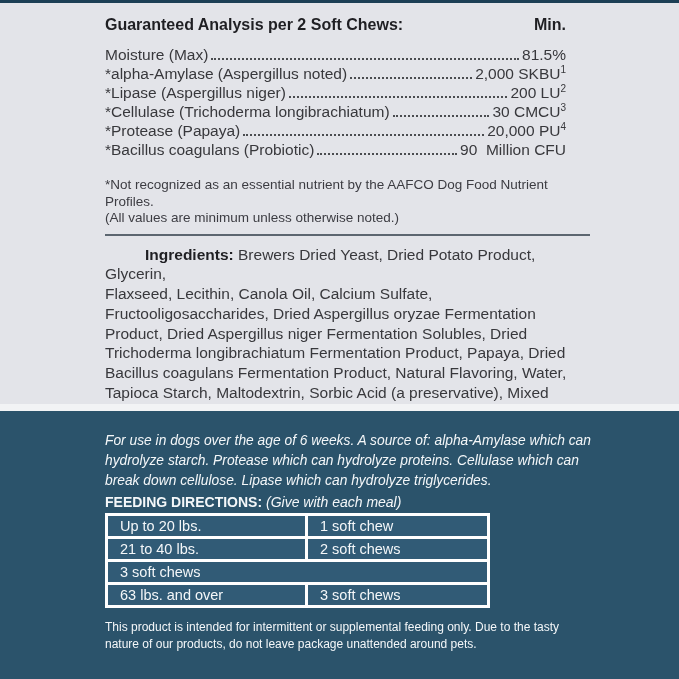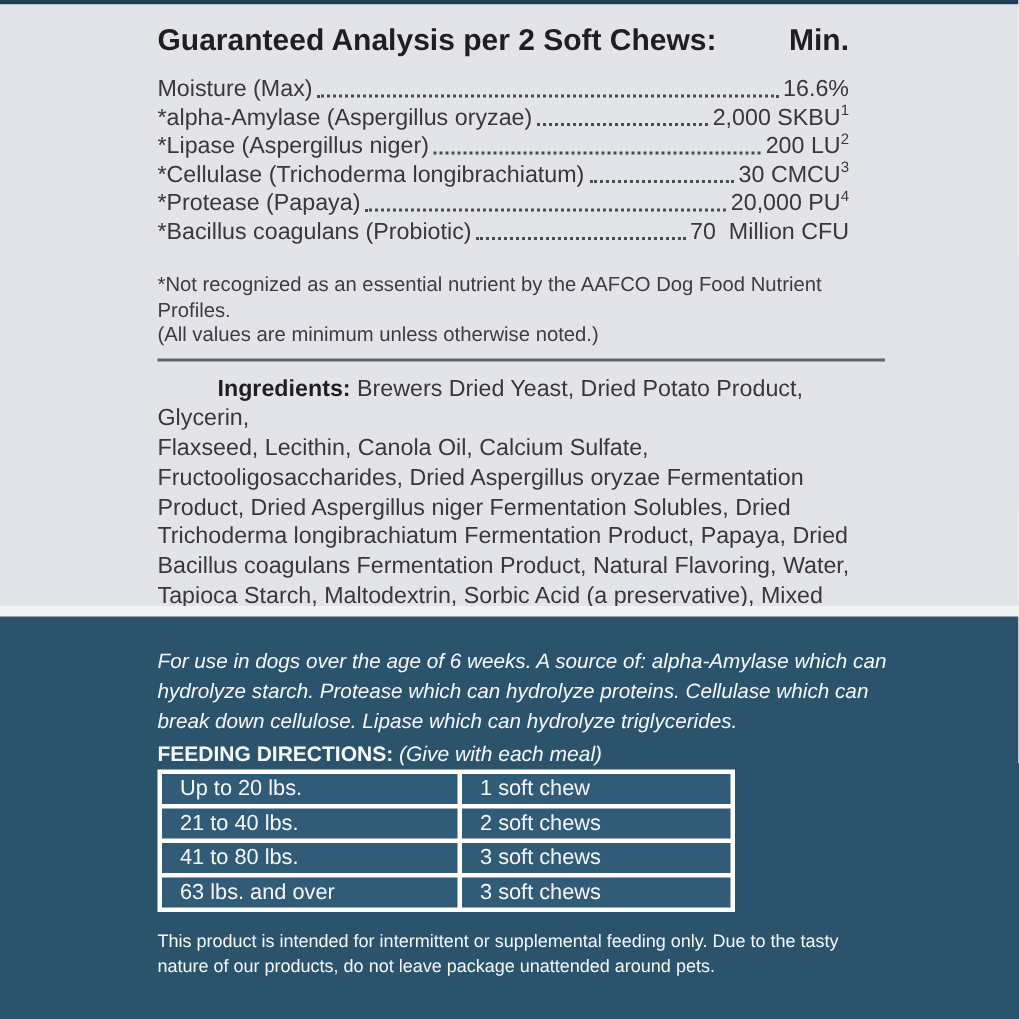--- a/index.html
+++ b/index.html
@@ -10,21 +10,21 @@
   *{margin:0;padding:0;box-sizing:border-box;}
   body{font-family:"Liberation Sans", sans-serif; background:#fff;}
   .label{width:679px;height:679px;display:flex;flex-direction:column;overflow:hidden;}
   .top-rule{height:3px;background:var(--top_rule);flex:none;}
   .light{height:401px;flex:none;background:var(--light_bg);padding:6px 89px 0 105px;color:var(--text_dark);overflow:hidden;}
   .white-gap{height:7px;flex:none;background:var(--white_gap);}
   .dark{flex:1;background:var(--dark_bg);padding:20px 80px 0 105px;color:var(--text_light);overflow:hidden;}
 
   
   .ga-head{display:flex;justify-content:space-between;align-items:baseline;margin-top:7px;padding-right:24px;
-           font-weight:bold;font-size:20px;color:var(--heading_dark);}
+           font-weight:bold;font-size:16px;color:var(--heading_dark);}
   .ga-rows{margin-top:11px;padding-right:24px;font-size:15.5px;}
   .ga-row{display:flex;align-items:flex-end;height:19px;white-space:nowrap;}
   .ga-dots{flex:1;border-bottom:2px dotted var(--dots);margin:0 3px 4px 3px;min-width:8px;}
   .ga-val{white-space:pre;}
   .ga-sup{font-size:10px;line-height:0;vertical-align:super;}
   .ga-foot{margin-top:18px;font-size:13.5px;line-height:16.5px;color:#3c3c42;white-space:pre-line;}
 
   .divider{border-top:2px solid var(--divider);margin-top:7px;}
 
   .ing{margin-top:9px;font-size:15.5px;line-height:19.8px;}
@@ -57,24 +57,24 @@
   <div class="light">
     <div class="ga-head">
       <span>Guaranteed Analysis per 2 Soft Chews:</span>
       <span>Min.</span>
     </div>
 
     <div class="ga-rows">
       <div class="ga-row">
         <span>Moisture (Max)</span>
         <span class="ga-dots"></span>
-        <span class="ga-val"><span>16.6%</span><sup class="ga-sup"></sup></span>
+        <span class="ga-val"><span>81.5%</span><sup class="ga-sup"></sup></span>
       </div>
       <div class="ga-row">
-        <span>*alpha-Amylase (Aspergillus oryzae)</span>
+        <span>*alpha-Amylase (Aspergillus noted)</span>
         <span class="ga-dots"></span>
         <span class="ga-val"><span>2,000 SKBU</span><sup class="ga-sup">1</sup></span>
       </div>
       <div class="ga-row">
         <span>*Lipase (Aspergillus niger)</span>
         <span class="ga-dots"></span>
         <span class="ga-val"><span>200 LU</span><sup class="ga-sup">2</sup></span>
       </div>
       <div class="ga-row">
         <span>*Cellulase (Trichoderma longibrachiatum)</span>
@@ -82,21 +82,21 @@
         <span class="ga-val"><span>30 CMCU</span><sup class="ga-sup">3</sup></span>
       </div>
       <div class="ga-row">
         <span>*Protease (Papaya)</span>
         <span class="ga-dots"></span>
         <span class="ga-val"><span>20,000 PU</span><sup class="ga-sup">4</sup></span>
       </div>
       <div class="ga-row">
         <span>*Bacillus coagulans (Probiotic)</span>
         <span class="ga-dots"></span>
-        <span class="ga-val"><span>70  Million CFU</span><sup class="ga-sup"></sup></span>
+        <span class="ga-val"><span>90  Million CFU</span><sup class="ga-sup"></sup></span>
       </div>
     </div>
 
     <div class="ga-foot">*Not recognized as an essential nutrient by the AAFCO Dog Food Nutrient Profiles.
 (All values are minimum unless otherwise noted.)</div>
 
     <div class="divider"></div>
 
     <p class="ing"><b>Ingredients:</b> <span class="prelines">Brewers Dried Yeast, Dried Potato Product, Glycerin,
 Flaxseed, Lecithin, Canola Oil, Calcium Sulfate,
@@ -126,21 +126,20 @@
     <div class="ftable">
       <div class="trow tdata">
         <div class="tcell c1">Up to 20 lbs.</div>
         <div class="tcell c2">1 soft chew</div>
       </div>
       <div class="trow tdata">
         <div class="tcell c1">21 to 40 lbs.</div>
         <div class="tcell c2">2 soft chews</div>
       </div>
       <div class="trow tdata">
-        <div class="tcell c1">41 to 80 lbs.</div>
         <div class="tcell c2">3 soft chews</div>
       </div>
       <div class="trow tdata">
         <div class="tcell c1">63 lbs. and over</div>
         <div class="tcell c2">3 soft chews</div>
       </div>
     </div>
 
     <div class="disclaimer">This product is intended for intermittent or supplemental feeding only. Due to the tasty
 nature of our products, do not leave package unattended around pets.</div>

